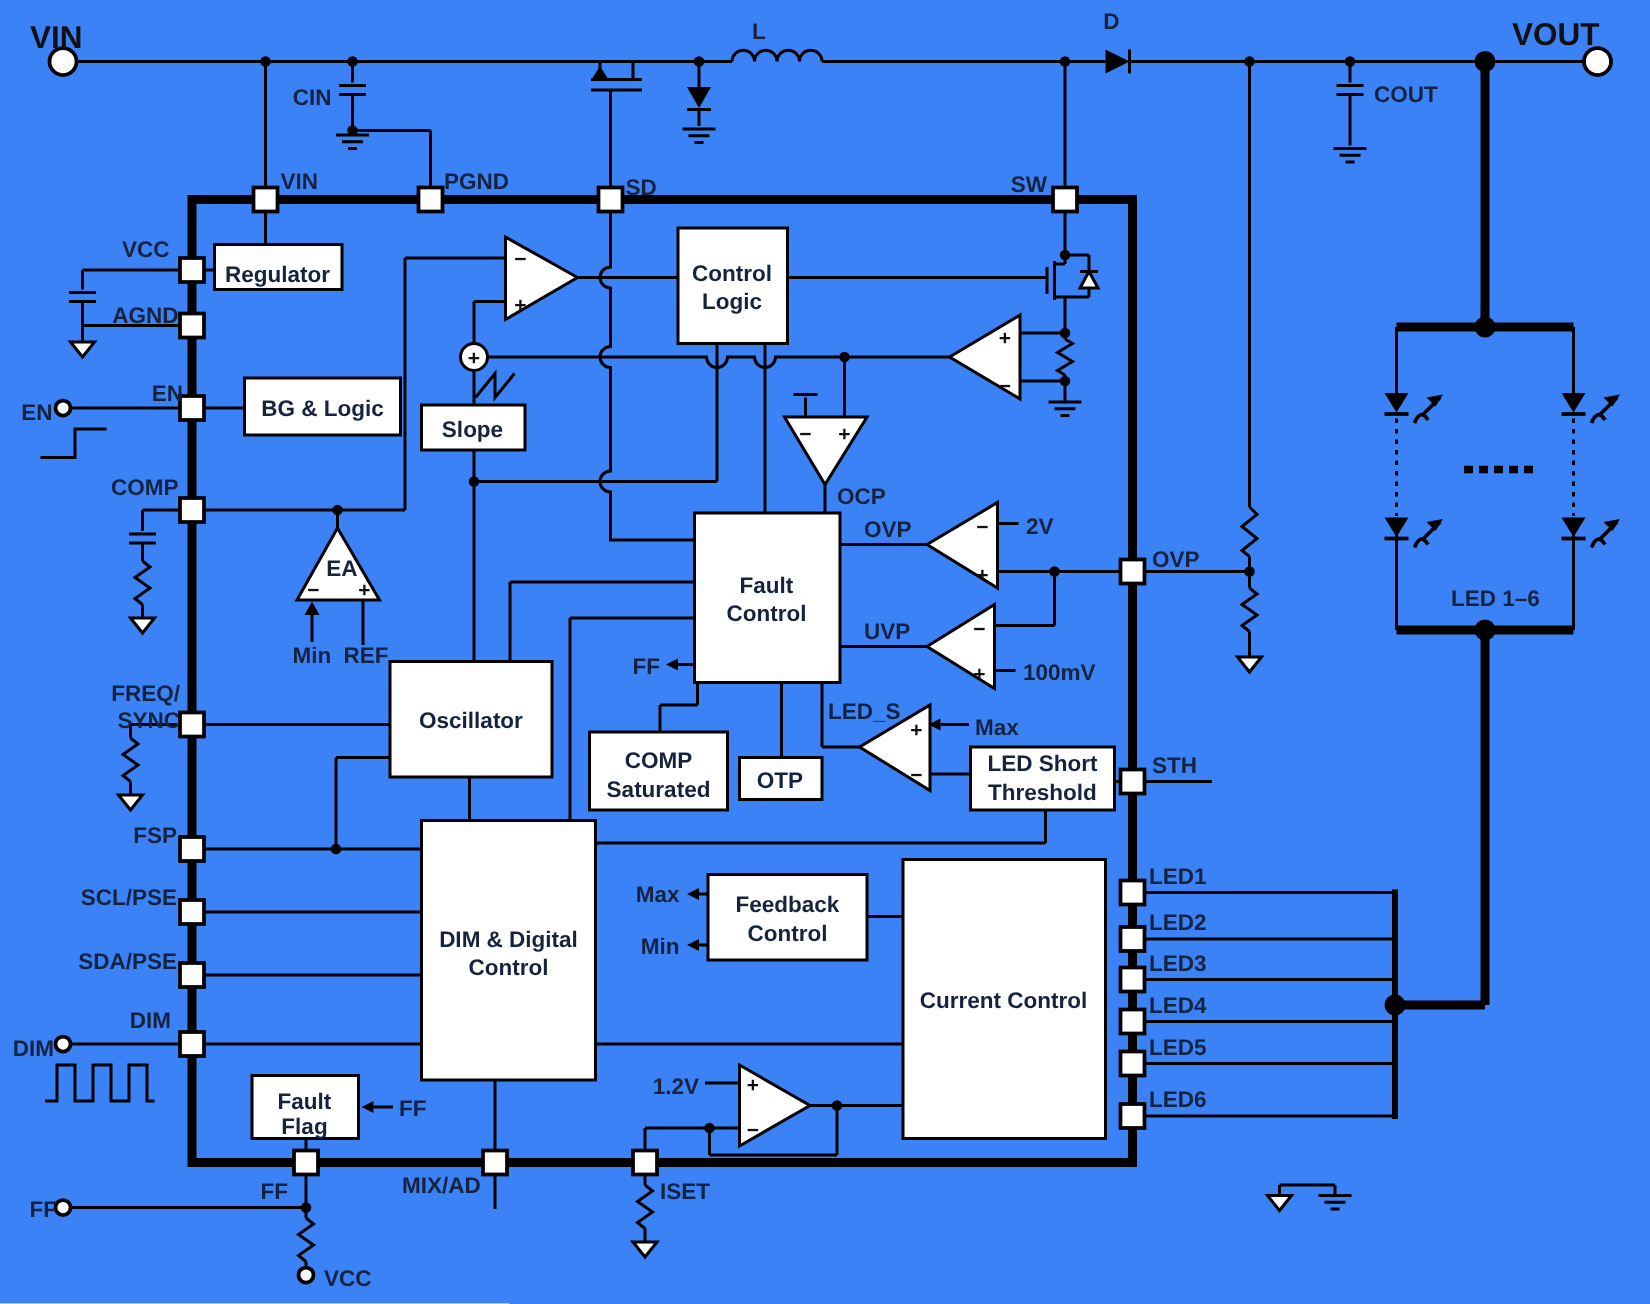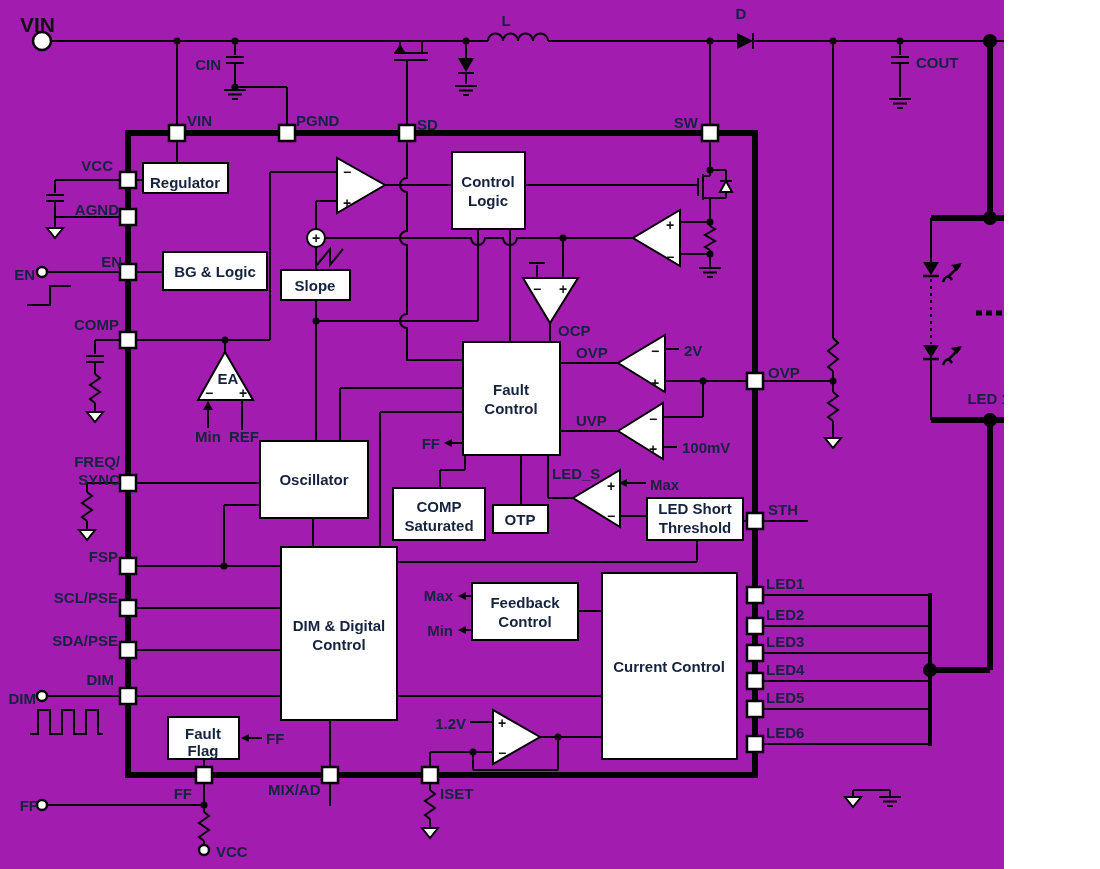--- a/index.html
+++ b/index.html
@@ -1,16 +1,16 @@
 <!DOCTYPE html>
 <html><head>
 <meta charset="utf-8">
 <style>
   html,body{margin:0;padding:0;background:#fff;}
-  #stage{position:relative;width:1004px;height:869px;background:#a21caf;overflow:hidden;}
+  #stage{position:relative;width:1100px;height:869px;background:#3b82f6;overflow:hidden;}
   svg{position:absolute;left:0;top:0;}
   text{font-family:"Liberation Sans",sans-serif;font-weight:700;fill:#16233f;}
   .t21{font-size:21px;fill:#111111;}
   .t15{font-size:15px;}
   .sign{font-size:14px;fill:#111;}
   .wire{stroke:#000;stroke-width:2;fill:none;}
   .thick{stroke:#000;stroke-width:6;fill:none;}
   .bus{stroke:#000;stroke-width:4;fill:none;}
   .blk{fill:#fff;stroke:#000;stroke-width:2;}
   .cmp{fill:#fff;stroke:#000;stroke-width:2;}

